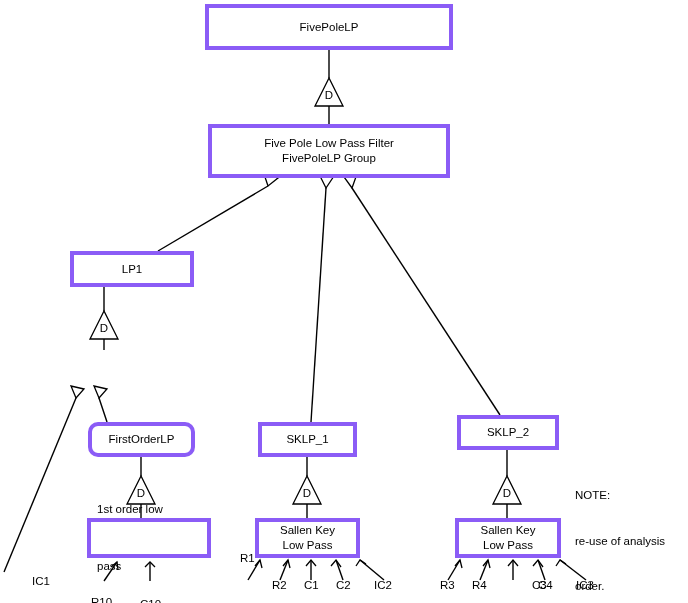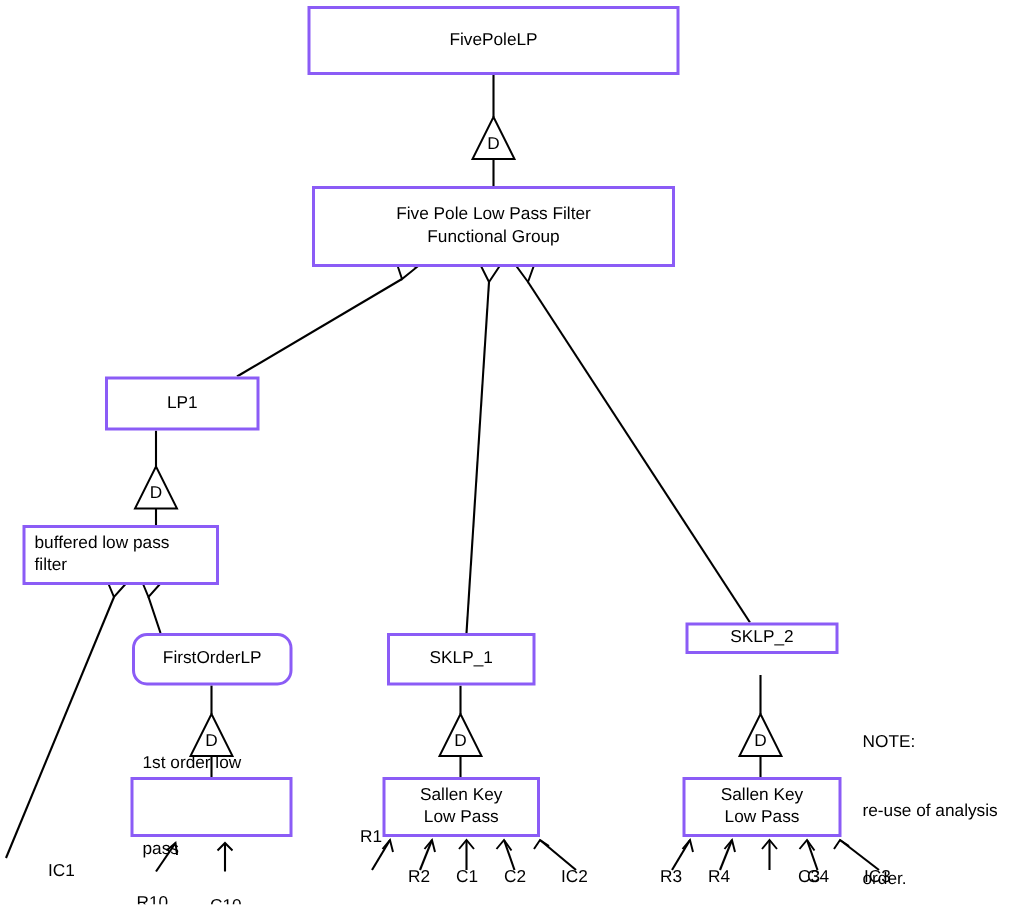--- a/index.html
+++ b/index.html
@@ -13,21 +13,21 @@
   #canvas {
     position: relative;
     width: 688px;
     height: 603px;
     overflow: hidden;
     background: #ffffff;
   }
   .box {
     position: absolute;
     box-sizing: border-box;
-    border: 2px solid #8b5cf6;
+    border: 4px solid #8b5cf6;
     background: #ffffff;
     display: flex;
     flex-direction: column;
     justify-content: center;
     font-size: 11.5px;
     color: #000000;
     line-height: 1.28;
     z-index: 3;
   }
   .box.center {
@@ -157,51 +157,47 @@
       <text x="507" y="497">D</text>
     </g>
   </svg>
 
   <div class="box center" style="left:205px; top:4px; width:248px; height:46px;">
     <span class="line">FivePoleLP</span>
   </div>
 
   <div class="box center" style="left:208px; top:124px; width:242px; height:54px;">
     <span class="line">Five Pole Low Pass Filter</span>
-    <span class="line">Functional Group</span>
-  </div>
-
-  <div class="box center" style="left:70px; top:251px; width:103px; height:36px;">
+    <span class="line">FivePoleLP Group</span>
+  </div>
+
+  <div class="box center" style="left:70px; top:251px; width:124px; height:36px;">
     <span class="line">LP1</span>
   </div>
 
-  <div class="box left" style="left:15px; top:350px; width:131px; height:40px;">
-    <span class="line">buffered low pass</span>
-    <span class="line">filter</span>
-  </div>
 
   <div class="box center" style="left:88px; top:422px; width:107px; height:35px;border-radius:10px;">
     <span class="line">FirstOrderLP</span>
   </div>
 
-  <div class="box left" style="left:87px; top:518px; width:108px; height:40px;gap:42px;">
+  <div class="box left" style="left:87px; top:518px; width:124px; height:40px;gap:42px;">
     <span class="line">1st order low</span>
     <span class="line">pass</span>
   </div>
 
   <div class="box center" style="left:258px; top:422px; width:99px; height:35px;">
     <span class="line">SKLP_1</span>
   </div>
 
   <div class="box center" style="left:255px; top:518px; width:105px; height:40px;">
     <span class="line">Sallen Key</span>
     <span class="line">Low Pass</span>
   </div>
 
-  <div class="box center" style="left:457px; top:415px; width:102px; height:21px;">
+  <div class="box center" style="left:457px; top:415px; width:102px; height:35px;">
     <span class="line">SKLP_2</span>
   </div>
 
   <div class="box center" style="left:455px; top:518px; width:106px; height:40px;">
     <span class="line">Sallen Key</span>
     <span class="line">Low Pass</span>
   </div>
 
   <span class="pin-label" style="left:0px; top:575px;padding-left:32px;">IC1</span>
   <span class="pin-label" style="left:91px; top:582px;margin-top:14px;">R10</span>

